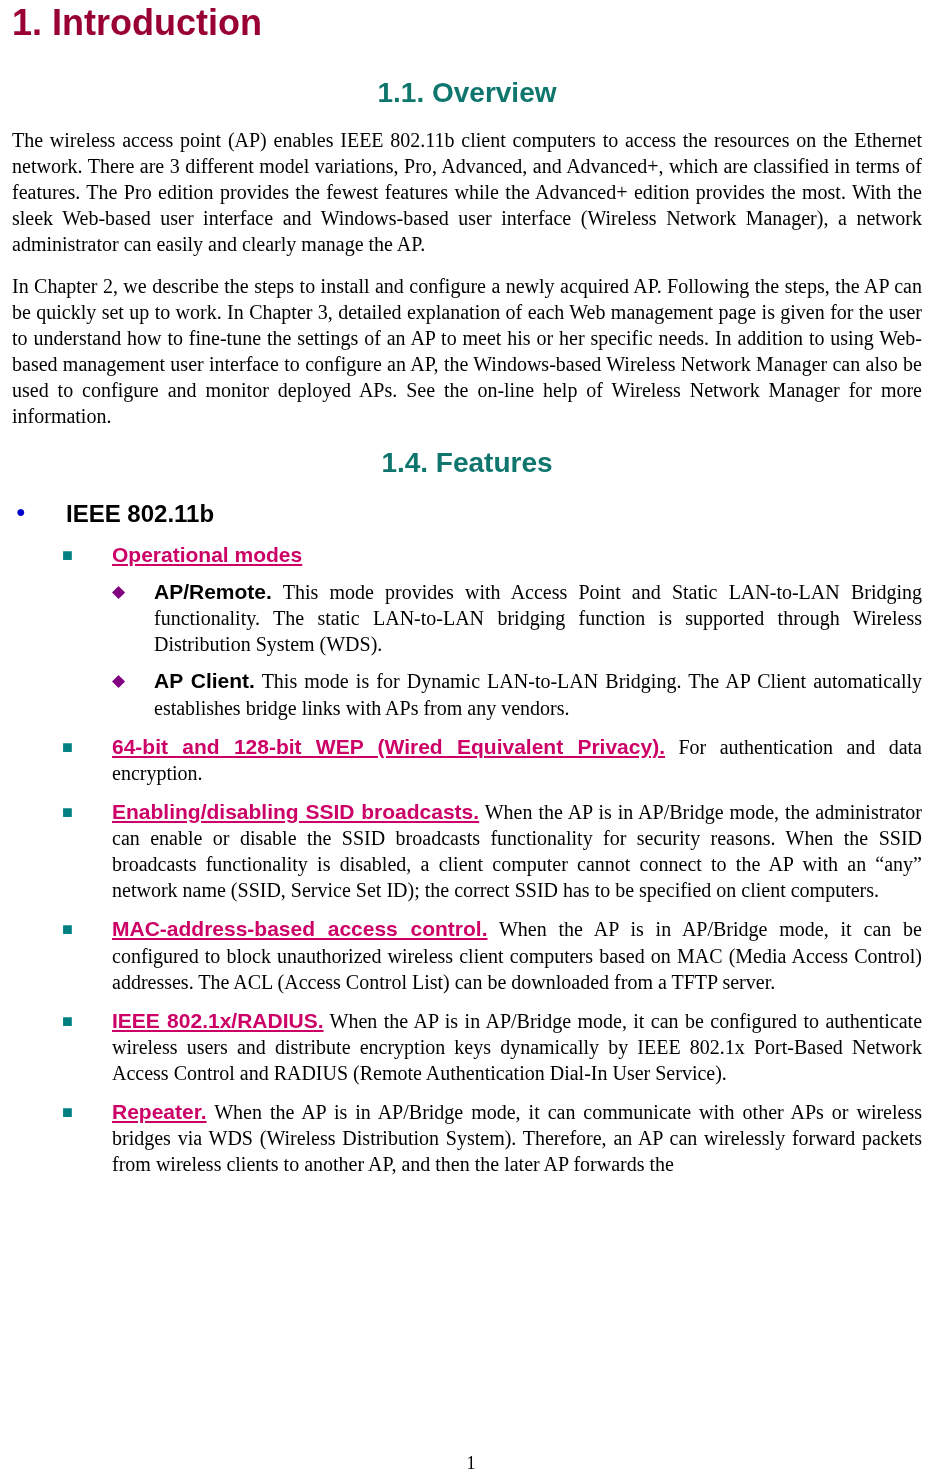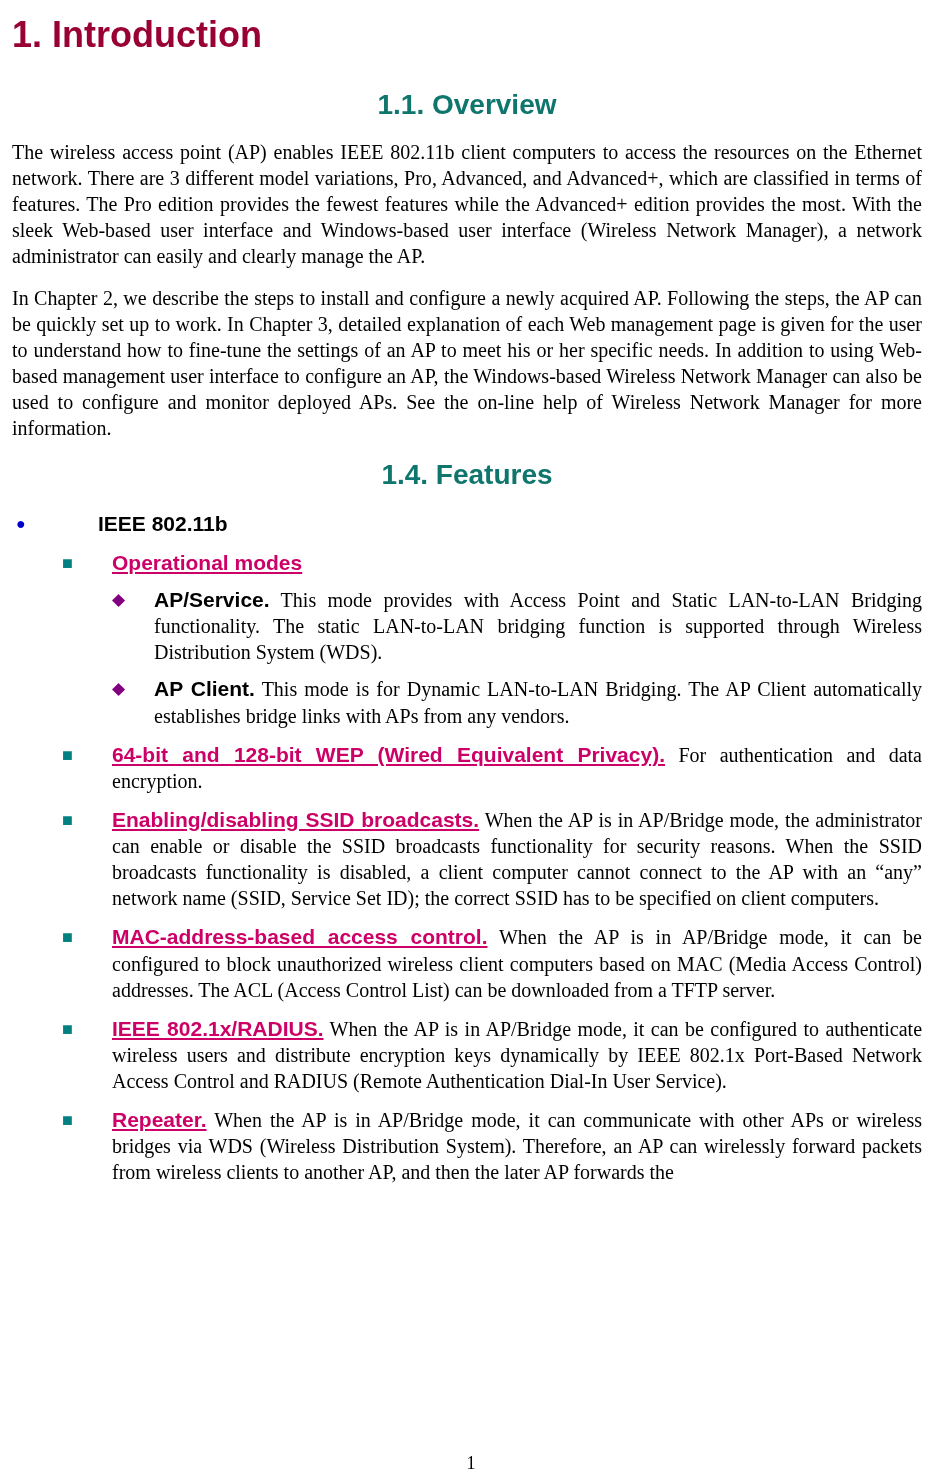--- a/index.html
+++ b/index.html
@@ -19,21 +19,21 @@
     padding: 0 20px 0 12px;
     position: relative;
   }
   .h1 {
     color: #990033;
     font-family: Arial, Helvetica, sans-serif;
     font-weight: bold;
     font-size: 36px;
     text-align: left;
     margin: 0 0 28px 0;
-    padding-top: 12px;
+    padding-top: 0;
   }
   .h2 {
     color: #0f766e;
     font-family: Arial, Helvetica, sans-serif;
     font-weight: bold;
     font-size: 28px;
     text-align: center;
     margin: 16px 0 16px 0;
   }
   .para {
@@ -51,23 +51,22 @@
     font-size: 16px;
     width: 50px;
     padding-left: 4px;
     text-align: left;
     flex-shrink: 0;
     padding-top: 4px;
   }
   .bul-l1 .txt {
     font-family: Arial, Helvetica, sans-serif;
     font-weight: bold;
-    font-size: 21px;
-    text-align: left;
-    margin-left: 32px;
+    font-size: 24px;
+    text-align: left;
   }
   .bul-l2 {
     display: flex;
     margin-left: 50px;
     margin-top: 12px;
     margin-bottom: 8px;
   }
   .bul-l2 .mk {
     color: #008080;
     font-size: 18px;
@@ -144,21 +143,21 @@
   <div class="bul-l2">
     <span class="mk">■</span>
     <span class="body">
       <span class="head">Operational modes</span>
     </span>
   </div>
 
   <div class="bul-l3">
     <span class="mk">◆</span>
     <span class="body">
-      <span class="bold-sans">AP/Service.</span><span> This mode provides with Access Point and </span><span class="italic">Static</span><span> LAN-to-LAN Bridging functionality. The static LAN-to-LAN bridging function is supported through Wireless Distribution System (WDS).</span>
+      <span class="bold-sans">AP/Remote.</span><span> This mode provides with Access Point and </span><span class="italic">Static</span><span> LAN-to-LAN Bridging functionality. The static LAN-to-LAN bridging function is supported through Wireless Distribution System (WDS).</span>
     </span>
   </div>
 
   <div class="bul-l3">
     <span class="mk">◆</span>
     <span class="body">
       <span class="bold-sans">AP Client.</span><span> This mode is for </span><span class="italic">Dynamic</span><span> LAN-to-LAN Bridging. The AP Client automatically establishes bridge links with APs from any vendors.</span>
     </span>
   </div>
 

